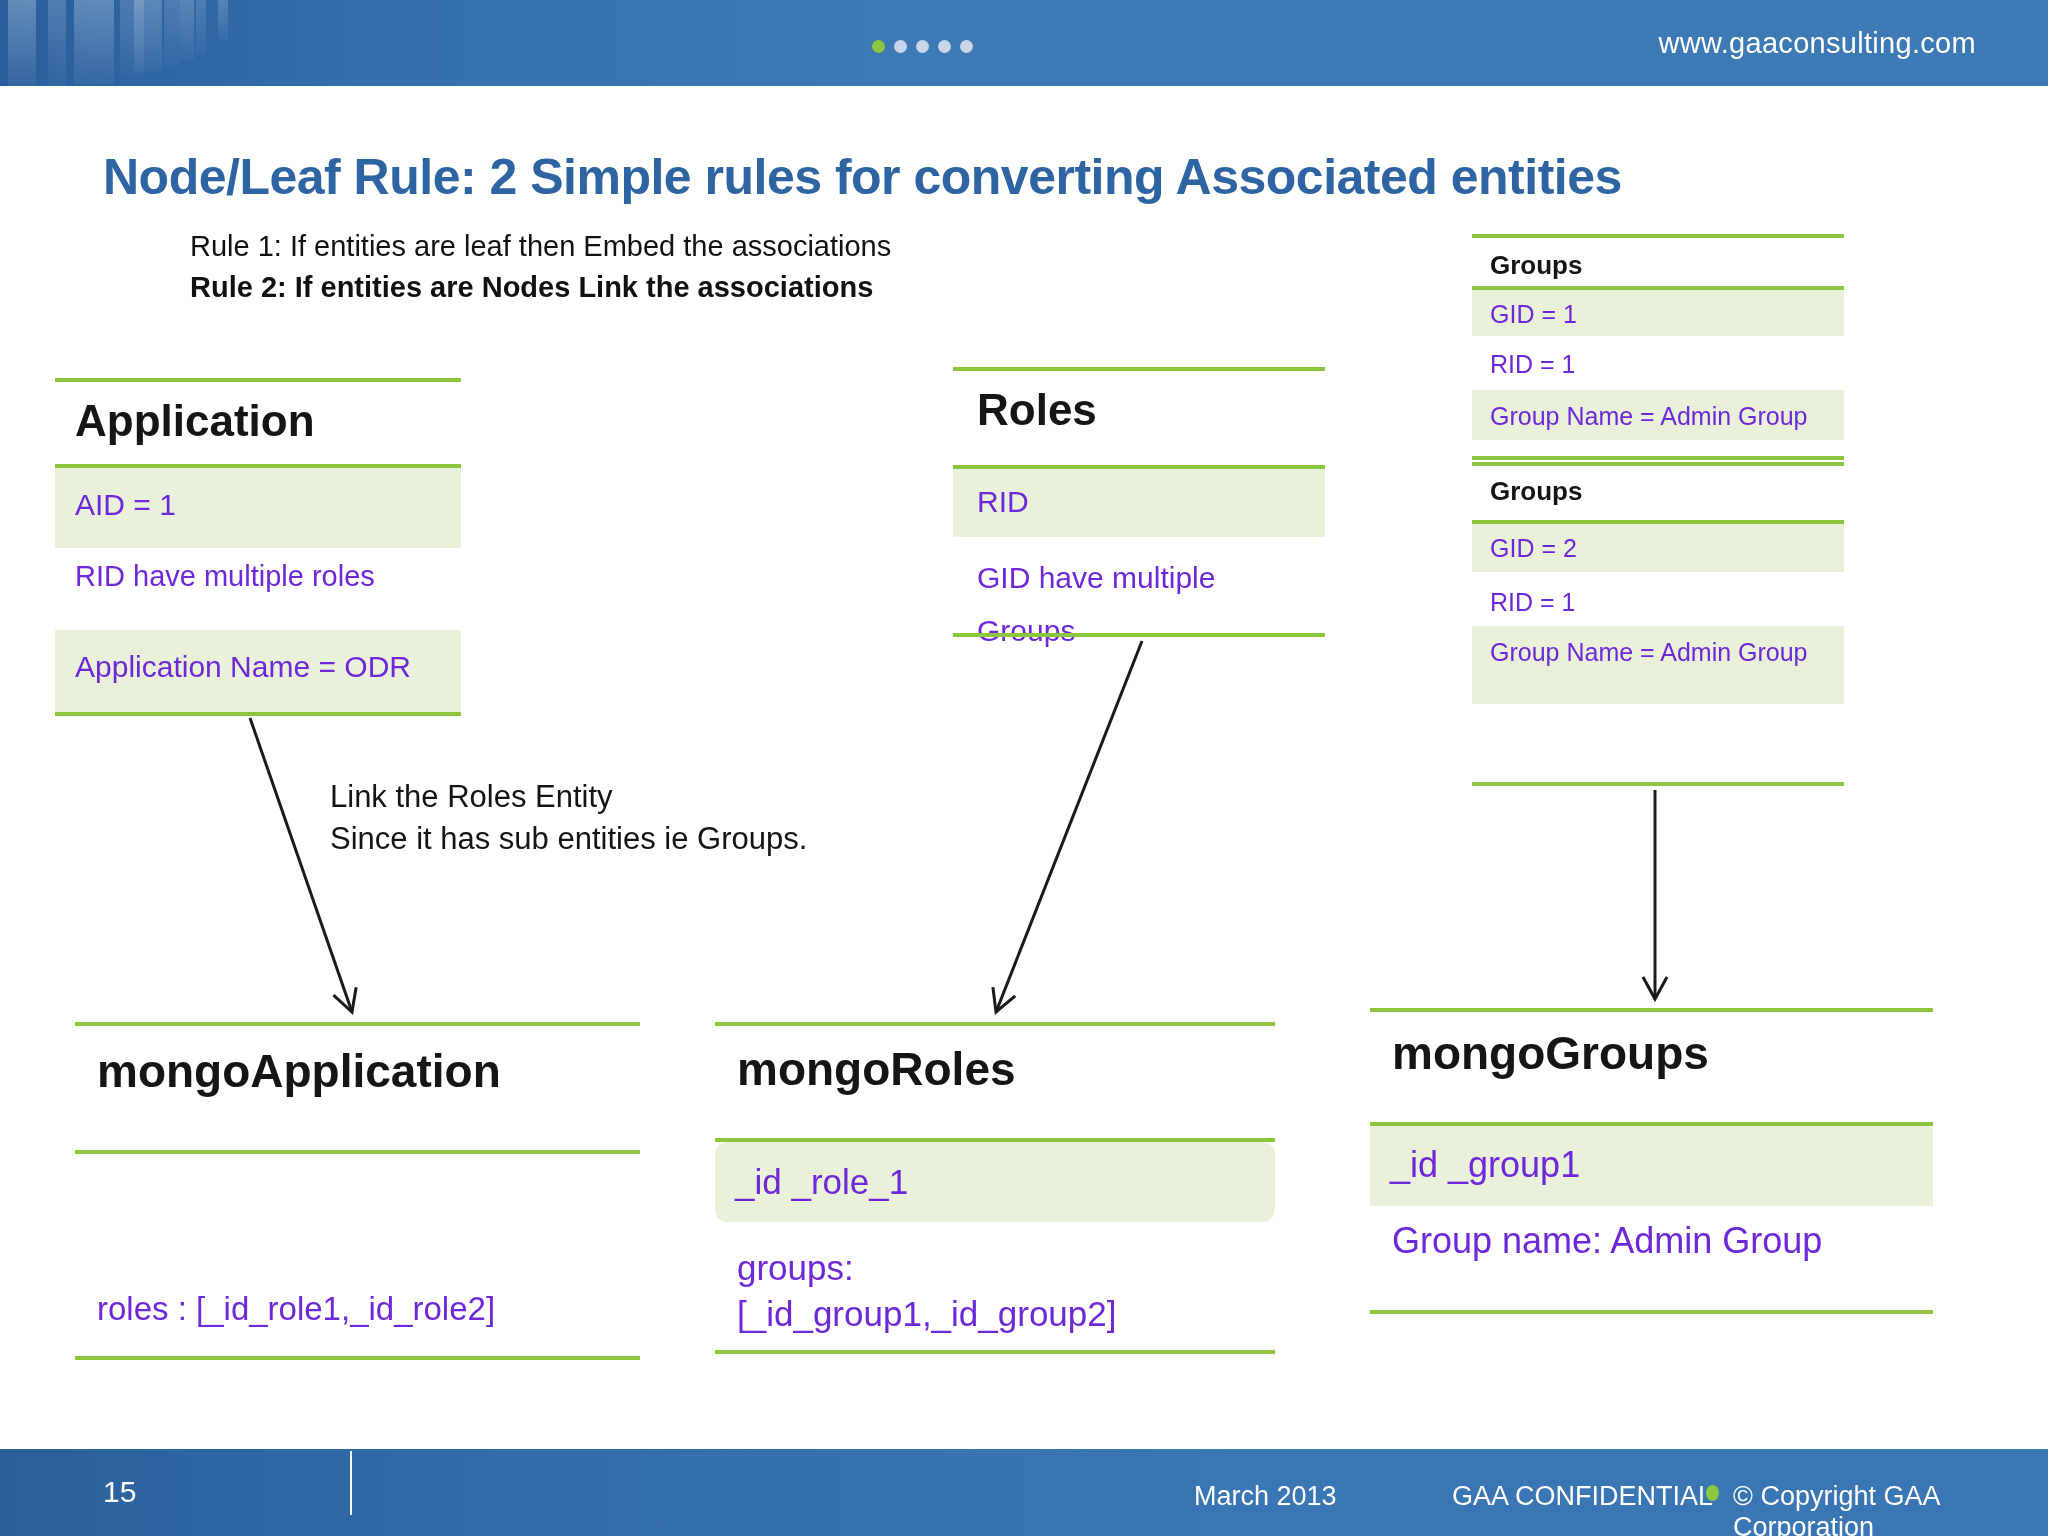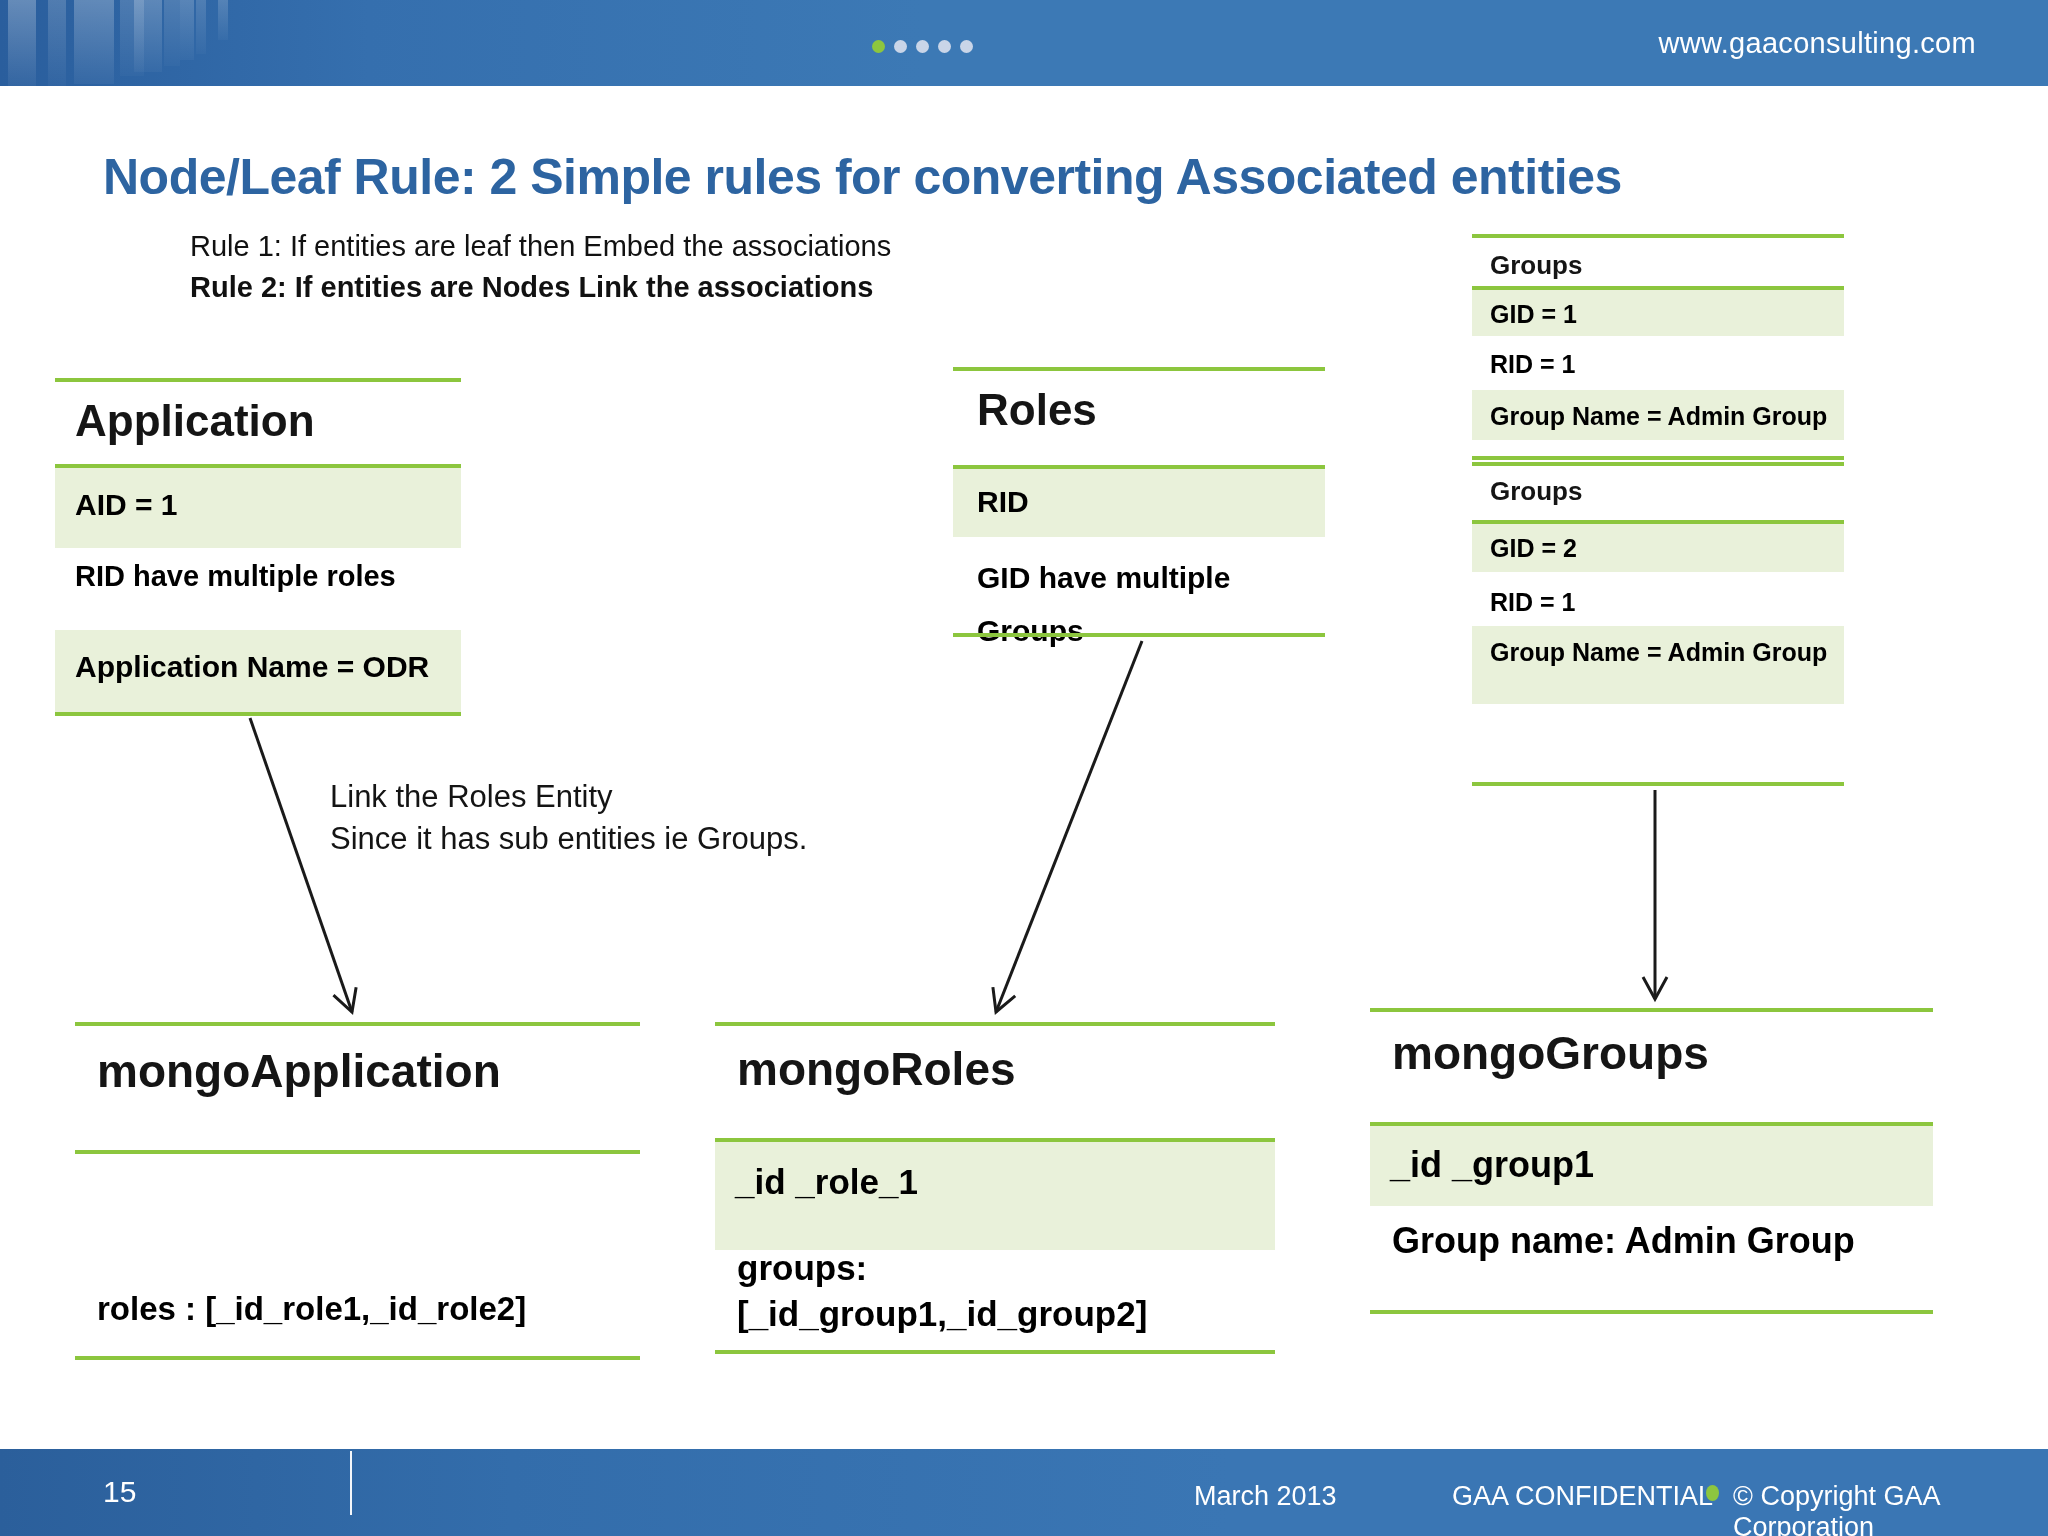--- a/index.html
+++ b/index.html
@@ -22,21 +22,21 @@
   #slide-title{
     position:absolute;left:103px;top:148px;width:1860px;
     color:#2d64a1;font-size:50px;font-weight:bold;letter-spacing:-.5px;white-space:nowrap;
   }
   #rules{position:absolute;left:190px;top:226px;color:#111;font-size:29px;line-height:41px;}
   #rule2{font-weight:bold;}
   
   .entity{position:absolute;}
   .hline{position:absolute;left:0;width:100%;height:4px;background:#8cc63e;}
   .etitle{position:absolute;color:#151515;font-weight:bold;white-space:nowrap;margin-top:6px;}
-  .row{position:absolute;left:0;width:100%;box-sizing:border-box;color:#000000;font-weight:bold;}
+  .row{position:absolute;left:0;width:100%;box-sizing:border-box;color:#6d28d9;}
   .row.filled{background:#e9f1da;}
   .row.plain{background:transparent;white-space:nowrap;}
   .wrapok{white-space:normal !important;}
   
   #annotation{position:absolute;left:330px;top:776px;color:#141414;font-size:31px;line-height:42px;}
   
   #arrows{position:absolute;left:0;top:0;pointer-events:none;}
   
   #footer{
     position:absolute;left:0;top:1449px;width:2048px;height:87px;
@@ -127,21 +127,21 @@
     <div class="etitle" style="left:22px;top:16px;font-size:46px;">mongoApplication</div>
     <div class="hline" style="top:128px;"></div>
     <div class="row plain" style="left:22px;top:268px;font-size:33px;">roles : [_id_role1,_id_role2]</div>
     <div class="hline" style="top:334px;"></div>
   </div>
 
   <div class="entity" style="left:715px;top:1022px;width:560px;height:332px;">
     <div class="hline" style="top:0;"></div>
     <div class="etitle" style="left:22px;top:14px;font-size:46px;">mongoRoles</div>
     <div class="hline" style="top:116px;"></div>
-    <div class="row filled" style="top:120px;height:108px;font-size:35px;padding:20px 0 0 20px;">_id _role_1</div>
+    <div class="row filled" style="top:120px;height:80px;font-size:35px;padding:20px 0 0 20px;border-radius:12px;">_id _role_1</div>
     <div class="row plain" style="left:22px;top:226px;font-size:35px;">groups:</div>
     <div class="row plain" style="left:22px;top:272px;font-size:35px;">[_id_group1,_id_group2]</div>
     <div class="hline" style="top:328px;"></div>
   </div>
 
   <div class="entity" style="left:1370px;top:1008px;width:563px;height:306px;">
     <div class="hline" style="top:0;"></div>
     <div class="etitle" style="left:22px;top:12px;font-size:46px;">mongoGroups</div>
     <div class="hline" style="top:114px;"></div>
     <div class="row filled" style="top:118px;height:80px;font-size:36px;padding:18px 0 0 20px;">_id _group1</div>

